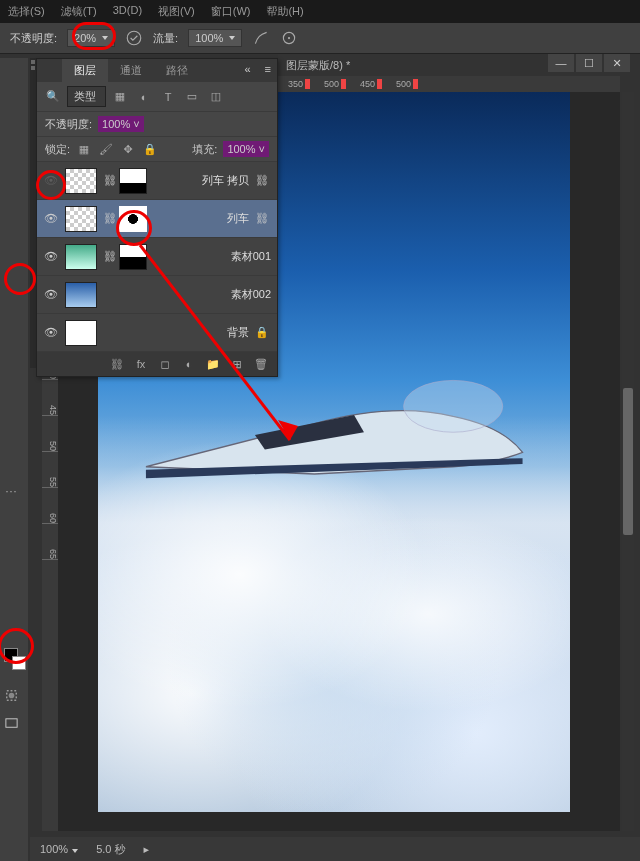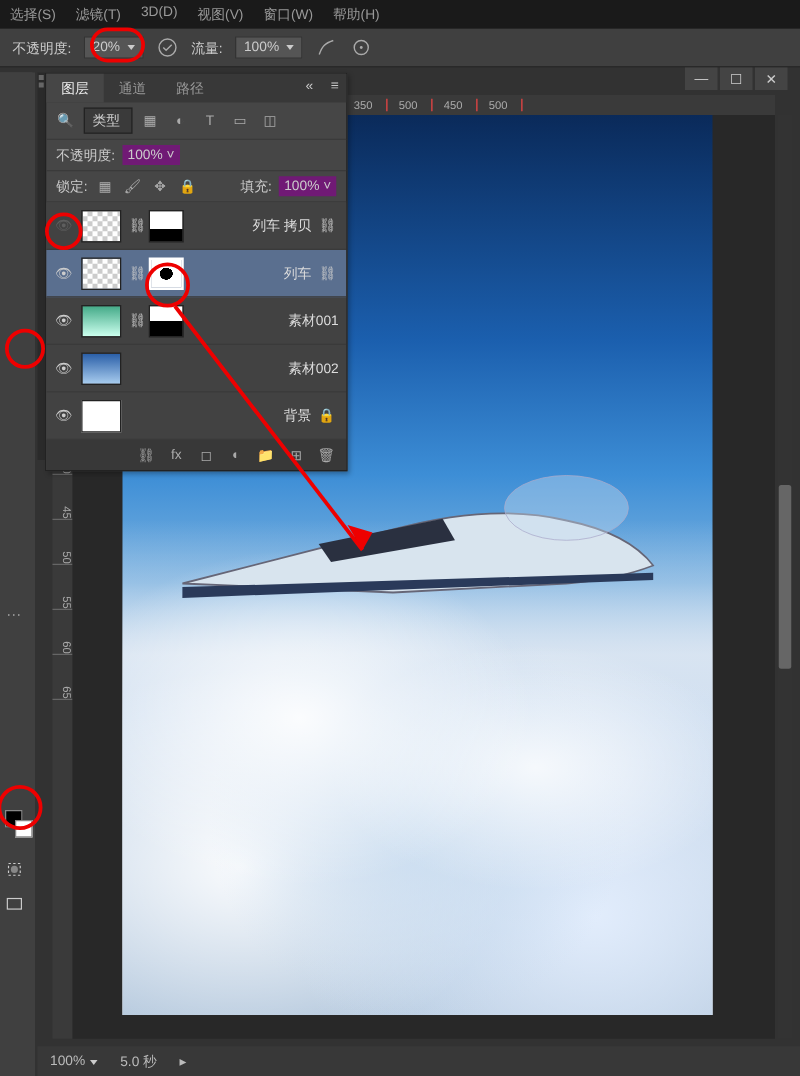--- a/index.html
+++ b/index.html
@@ -31,21 +31,21 @@
 .color-swatches .fg { width: 14px; height: 14px; background: #000; border: 1px solid #888; position: absolute; top: 0; left: 0; }
 .color-swatches .bg { width: 14px; height: 14px; background: #fff; border: 1px solid #888; position: absolute; bottom: 0; right: 0; }
 
 
 .subtool-strip { position: absolute; left: 0; top: 58px; width: 28px; background: #404040; bottom: 0; z-index: 2; }
 
 
 .layers-panel { position: absolute; left: 36px; top: 58px; width: 242px; background: #464646; border: 1px solid #222; box-shadow: 2px 2px 4px rgba(0,0,0,0.3); z-index: 5; }
 .layers-panel .panel-tabstrip { display: flex; background: #383838; }
 .layers-panel .tab { padding: 4px 12px; color: #999; }
-.layers-panel .tab.active { background: #464646; color: #eee; }
+.layers-panel .tab.active { background: #464646; color: #eee; margin-left: 25px; }
 .layers-panel .tab-close { margin-left: auto; padding: 4px 8px; }
 .layers-panel .tab-dock { padding: 4px 6px; }
 
 .layers-panel .row { display: flex; align-items: center; padding: 4px 8px; gap: 6px; border-bottom: 1px solid #3a3a3a; }
 .layers-panel select, .layers-panel .combo { background: #3a3a3a; border: 1px solid #222; color: #ccc; padding: 2px 6px; font-size: 11px; }
 .layers-panel .icon-row { display: flex; gap: 8px; }
 .layers-panel .small-icon { width: 16px; height: 16px; display: flex; align-items: center; justify-content: center; color: #aaa; }
 
 .layers-panel .fill-val, .layers-panel .opacity-val { background: #701a75; padding: 2px 4px; }
 
@@ -60,21 +60,21 @@
 .layer-item .link-icon { width: 16px; }
 .layer-list::-webkit-scrollbar { width: 10px; }
 .layer-list::-webkit-scrollbar-track { background: #333; }
 .layer-list::-webkit-scrollbar-thumb { background: #666; }
 
 .layers-panel .panel-footer { display: flex; gap: 8px; padding: 4px 8px; background: #383838; justify-content: flex-end; }
 .layers-panel .panel-footer .small-icon { width: 16px; }
 
 
 .ruler-top { position: absolute; left: 58px; top: 76px; right: 20px; height: 16px; background: #3a3a3a; display: flex; align-items: center; overflow: hidden; z-index: 1; }
-.ruler-top .tick { flex: 0 0 36px; font-size: 9px; color: #aaa; text-align: center; border-right: 1px solid #ef4444; padding-right: 2px; }
+.ruler-top .tick { flex: 0 0 36px; font-size: 9px; color: #aaa; text-align: right; border-right: 5px solid #ef4444; padding-right: 2px; }
 .ruler-left { position: absolute; left: 42px; top: 92px; width: 16px; bottom: 30px; background: #3a3a3a; z-index: 0; display: flex; flex-direction: column; }
 .ruler-left .vtick { flex: 0 0 36px; font-size: 9px; color: #aaa; writing-mode: vertical-rl; text-align: right; border-bottom: 1px solid #666; }
 
 
 .canvas-wrap { position: absolute; left: 58px; top: 92px; right: 20px; bottom: 30px; background: #282828; overflow: hidden; }
 .canvas { position: absolute; left: 40px; top: 0; width: 472px; height: 720px; background: linear-gradient(to bottom, #0a2a5a 0%, #1b5fae 25%, #3d8ed6 40%, #7db3e0 52%, #e8eef4 60%, #fff 100%); }
 .canvas .clouds { position: absolute; bottom: 0; left: 0; right: 0; height: 55%; background: radial-gradient(ellipse at 30% 40%, rgba(255,255,255,0.9) 0%, transparent 40%), radial-gradient(ellipse at 70% 50%, rgba(255,255,255,0.8) 0%, transparent 35%), radial-gradient(ellipse at 50% 60%, rgba(200,220,240,0.9) 0%, transparent 50%), radial-gradient(ellipse at 20% 70%, rgba(255,255,255,0.9) 0%, transparent 40%), radial-gradient(ellipse at 80% 80%, rgba(230,240,255,0.9) 0%, transparent 45%), linear-gradient(to bottom, transparent 0%, #d0dff0 40%, #b0c5db 100%); }
 .canvas .train { position: absolute; top: 38%; left: 8%; width: 84%; height: 20%; }
 .canvas .watermark { position: absolute; bottom: 70px; left: 0; right: 0; text-align: center; color: #fff; font-weight: bold; font-size: 22px; font-style: italic; font-family: Arial, sans-serif; text-shadow: 1px 1px 2px rgba(0,0,0,0.5); }
 
@@ -137,20 +137,23 @@
     </span>
   <span class="icon-btn">
       <svg viewBox="0 0 16 16">
         <circle cx="8" cy="8" r="5" fill="none" stroke="#aaa"></circle>
         <circle cx="8" cy="8" r="1" fill="#aaa"></circle>
       </svg>
     </span>
 </div>
 
 <div class="window-area" style="position:relative; height:20px;">
+  <div class="doc-tab">
+    <span>图层蒙版/8) *</span>
+  </div>
   <div class="window-controls">
     <div class="wc">—</div>
     <div class="wc">☐</div>
     <div class="wc">✕</div>
   </div>
 </div>
 
 <div class="subtool-strip"></div>
 
 <div class="toolbar">

